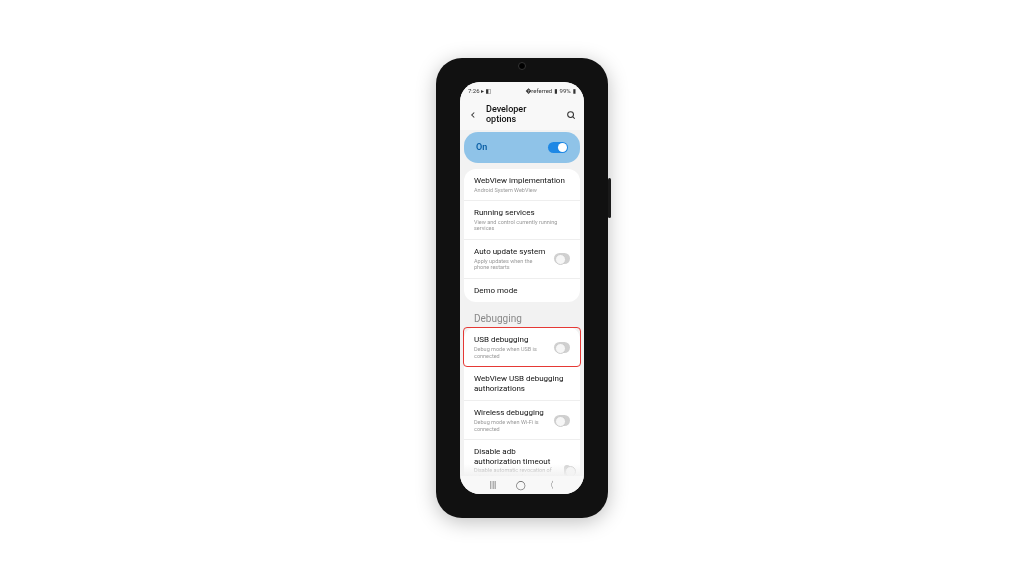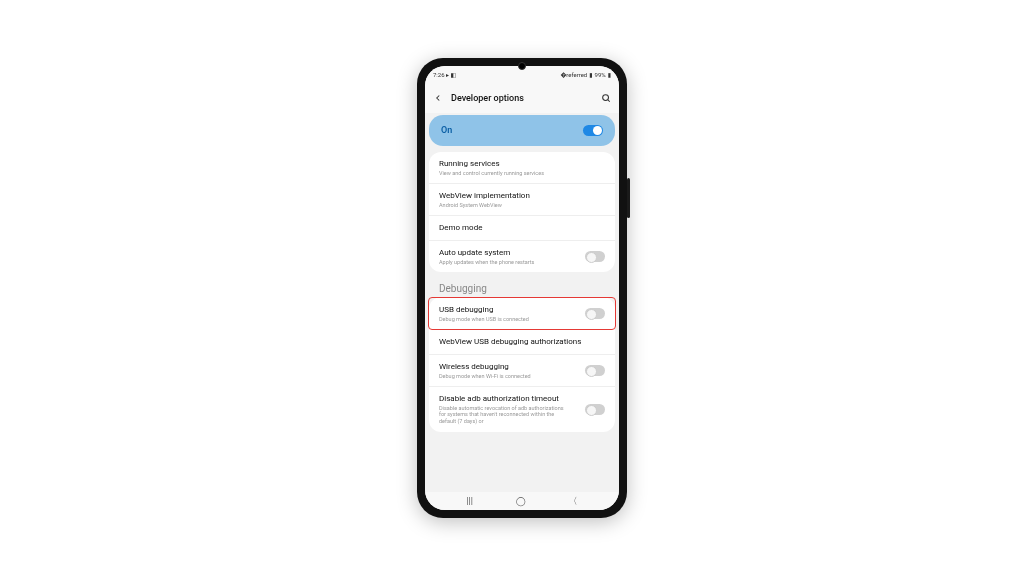--- a/index.html
+++ b/index.html
@@ -6,25 +6,25 @@
   body {
     width: 1024px;
     height: 576px;
     background: #ffffff;
     font-family: -apple-system, BlinkMacSystemFont, "Segoe UI", Roboto, Arial, sans-serif;
     display: flex;
     align-items: center;
     justify-content: center;
   }
   .phone {
-    width: 210px;
+    width: 172px;
     height: 460px;
     background: #111;
     border-radius: 26px;
-    padding: 8px;
+    padding: 24px;
     position: relative;
     box-shadow: 0 4px 20px rgba(0,0,0,0.25);
     margin-left: 20px;
   }
   .phone::after {
     content: "";
     position: absolute;
     right: -3px;
     top: 120px;
     width: 3px;
@@ -213,39 +213,39 @@
     <div class="on-banner">
       <span class="on-label">On</span>
       <span class="toggle on"></span>
     </div>
 
     <div class="content fadecut">
 
       <div class="card">
         <div class="row row-flex">
           <div>
+            <div class="row-title">WebView implementation</div>
+            <div class="row-sub">Android System WebView</div>
+          </div>
+        </div>
+        <div class="row row-flex">
+          <div>
             <div class="row-title">Running services</div>
             <div class="row-sub">View and control currently running services</div>
           </div>
         </div>
         <div class="row row-flex">
           <div>
-            <div class="row-title">WebView implementation</div>
-            <div class="row-sub">Android System WebView</div>
-          </div>
-        </div>
-        <div class="row row-flex">
-          <div class="row-title">Demo mode</div>
-        </div>
-        <div class="row row-flex">
-          <div>
             <div class="row-title">Auto update system</div>
             <div class="row-sub">Apply updates when the phone restarts</div>
           </div>
           <span class="toggle off"></span>
+        </div>
+        <div class="row row-flex">
+          <div class="row-title">Demo mode</div>
         </div>
       </div>
 
       <div class="section-header">Debugging</div>
 
       <div class="card">
         <div class="row row-flex highlight">
           <div>
             <div class="row-title">USB debugging</div>
             <div class="row-sub">Debug mode when USB is connected</div>

